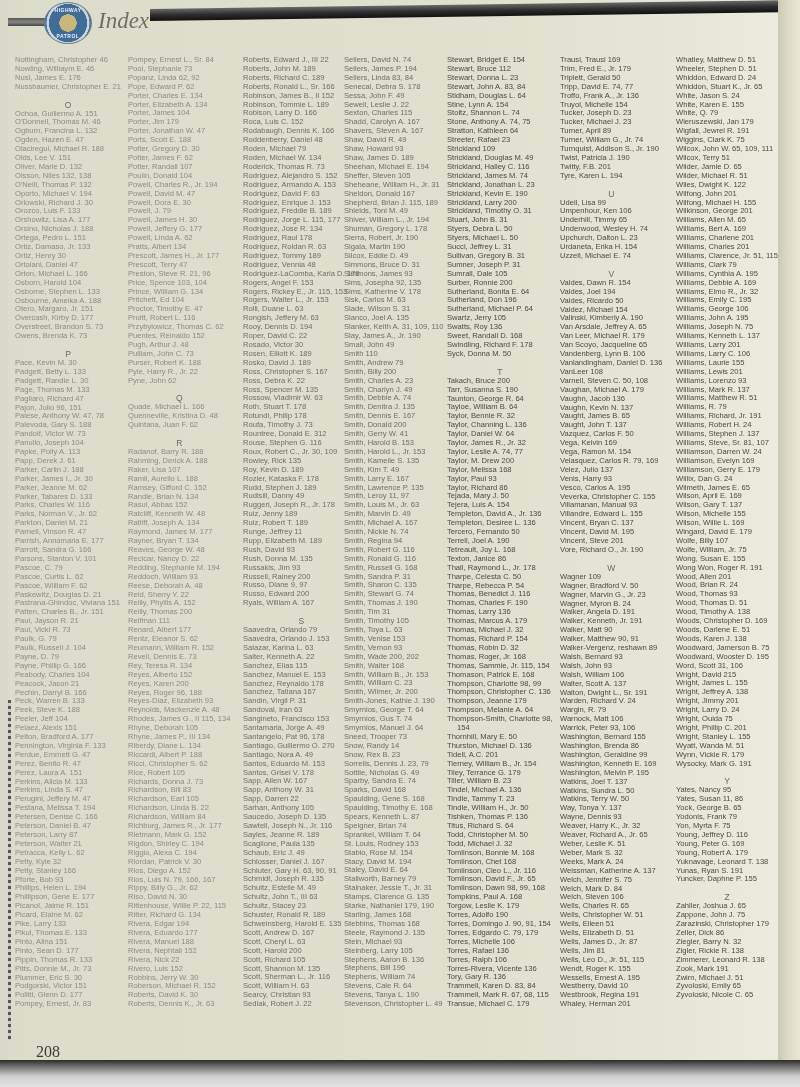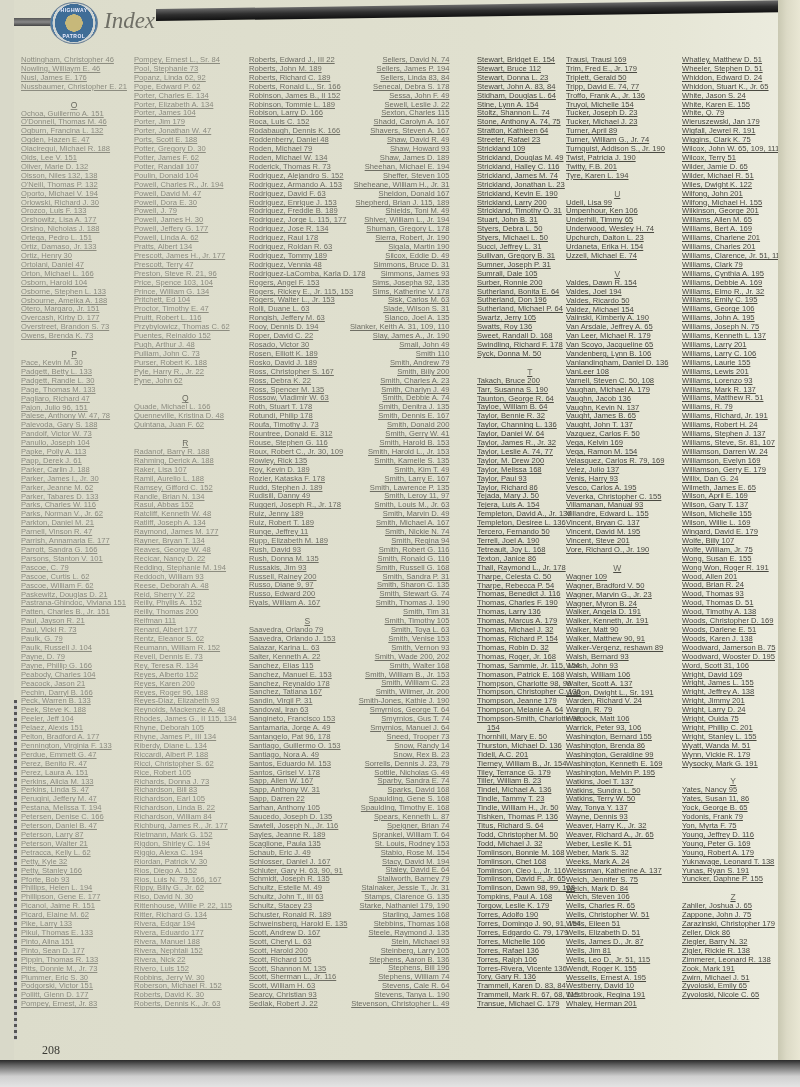--- a/index.html
+++ b/index.html
@@ -2,21 +2,21 @@
 <html><head>
 <meta charset="utf-8">
 <style>
   html, body { margin:0; padding:0; }
   body {
     width:800px; height:1087px; overflow:hidden; position:relative;
     background:#d9d9c9;
     font-family:"Liberation Sans", sans-serif;
   }
   .page {
-    position:absolute; left:14px; top:0; width:780px; height:1060px;
+    position:absolute; left:8px; top:0; width:780px; height:1060px;
     background:linear-gradient(90deg,#dcdccb 0%,#e0e0cf 60%,#e6e6d6 85%,#ececdf 100%);
   }
   .page-edge {
     position:absolute; right:0; top:0; width:22px; height:1087px;
     background:linear-gradient(90deg,#c9c8b2,#dcdac6 40%,#e9e7d4);
   }
   .bottom-shadow {
     position:absolute; left:0; top:1060px; width:800px; height:27px;
     background:linear-gradient(180deg,#2a2a2a 0%,#666 20%,#cfcfcf 60%,#e4e4e4 100%);
   }
@@ -45,32 +45,31 @@
   .index-title {
     position:absolute; left:90px; top:8px;
     font-family:"Liberation Serif", serif; font-style:italic;
     font-size:23px; color:#6f6f66;
   }
   .columns { position:absolute; top:56px; left:0; }
   .col {
     position:absolute; top:0;
     font-size:7.6px; line-height:8.9px; color:#8c8c80;
     white-space:nowrap;
-    text-decoration:underline;
   }
   .col .entry { display:block; }
   .col .letter {
     display:block; text-align:center; font-size:8.5px; color:#6a6a60;
     margin-top:8.9px; margin-bottom:0; line-height:9px;
   }
   .col.dark { color:#4a4a42; }
   .col.mid { color:#6e6e64; }
   .page-number {
     position:absolute; left:28px; top:1043px;
-    font-family:"Liberation Serif", serif; font-size:12px; color:#3a3a34;
+    font-family:"Liberation Serif", serif; font-size:16px; color:#3a3a34;
   }
   .binding {
     position:absolute; left:0; top:700px; width:3px; height:340px;
     background:repeating-linear-gradient(180deg,#555 0 3px,#ccc 3px 6px);
   }
 </style>
 </head>
 <body>
 
 <div class="page">
@@ -367,21 +366,21 @@
         <span class="entry">Salter, Kenneth A. 22</span>
         <span class="entry">Sanchez, Elias 115</span>
         <span class="entry">Sanchez, Manuel E. 153</span>
         <span class="entry">Sanchez, Reynaldo 178</span>
         <span class="entry">Sanchez, Tatiana 167</span>
         <span class="entry">Sandin, Virgil P. 31</span>
         <span class="entry">Sandoval, Iran 63</span>
         <span class="entry">Sangineto, Francisco 153</span>
         <span class="entry">Santamaria, Jorge A. 49</span>
         <span class="entry">Santangelo, Pat 96, 178</span>
-        <span class="entry">Santiago, Guillermo O. 153</span>
+        <span class="entry">Santiago, Guillermo O. 270</span>
         <span class="entry">Santiago, Nora A. 49</span>
         <span class="entry">Santos, Eduardo M. 153</span>
         <span class="entry">Santos, Grisel V. 178</span>
         <span class="entry">Sapp, Allen W. 167</span>
         <span class="entry">Sapp, Anthony W. 31</span>
         <span class="entry">Sapp, Darren 22</span>
         <span class="entry">Sarhan, Anthony 105</span>
         <span class="entry">Saucedo, Joseph D. 135</span>
         <span class="entry">Sawtell, Joseph N., Jr. 116</span>
         <span class="entry">Sayles, Jeanne R. 189</span>
@@ -398,21 +397,21 @@
         <span class="entry">Scott, Andrew D. 167</span>
         <span class="entry">Scott, Cheryl L. 63</span>
         <span class="entry">Scott, Harold 200</span>
         <span class="entry">Scott, Richard 105</span>
         <span class="entry">Scott, Shannon M. 135</span>
         <span class="entry">Scott, Sherman L., Jr. 116</span>
         <span class="entry">Scott, William H. 63</span>
         <span class="entry">Searcy, Christian 93</span>
         <span class="entry">Sedlak, Robert J. 22</span>
       </div>
-    <div class="col mid" id="col3" style="left:336px;text-align:right;">
+    <div class="col mid" id="col3" style="left:336px;">
         <span class="entry">Sellers, David N. 74</span>
         <span class="entry">Sellers, James P. 194</span>
         <span class="entry">Sellers, Linda 83, 84</span>
         <span class="entry">Senecal, Debra S. 178</span>
         <span class="entry">Sessa, John F. 49</span>
         <span class="entry">Sewell, Leslie J. 22</span>
         <span class="entry">Sexton, Charles 115</span>
         <span class="entry">Shadd, Carolyn A. 167</span>
         <span class="entry">Shavers, Steven A. 167</span>
         <span class="entry">Shaw, David R. 49</span>
@@ -507,21 +506,21 @@
         <span class="entry">Steele, Raymond J. 135</span>
         <span class="entry">Stein, Michael 93</span>
         <span class="entry">Steinberg, Larry 105</span>
         <span class="entry">Stephens, Aaron B. 136</span>
         <span class="entry">Stephens, Bill 196</span>
         <span class="entry">Stephens, William 74</span>
         <span class="entry">Stevens, Cale R. 64</span>
         <span class="entry">Stevens, Tanya L. 190</span>
         <span class="entry">Stevenson, Christopher L. 49</span>
       </div>
-    <div class="col dark" id="col4" style="left:439px;margin-left:24px;">
+    <div class="col dark" id="col4" style="left:439px;">
         <span class="entry">Stewart, Bridget E. 154</span>
         <span class="entry">Stewart, Bruce 112</span>
         <span class="entry">Stewart, Donna L. 23</span>
         <span class="entry">Stewart, John A. 83, 84</span>
         <span class="entry">Stidham, Douglas L. 64</span>
         <span class="entry">Stine, Lynn A. 154</span>
         <span class="entry">Stoltz, Shannon L. 74</span>
         <span class="entry">Stone, Anthony A. 74, 75</span>
         <span class="entry">Stratton, Kathleen 64</span>
         <span class="entry">Streeter, Rafael 23</span>
@@ -791,21 +790,21 @@
         <span class="entry">Wood, Brian R. 24</span>
         <span class="entry">Wood, Thomas 93</span>
         <span class="entry">Wood, Thomas D. 51</span>
         <span class="entry">Wood, Timothy A. 138</span>
         <span class="entry">Woods, Christopher D. 169</span>
         <span class="entry">Woods, Darlene E. 51</span>
         <span class="entry">Woods, Karen J. 138</span>
         <span class="entry">Woodward, Jamerson B. 75</span>
         <span class="entry">Woodward, Wooster D. 195</span>
         <span class="entry">Word, Scott 31, 106</span>
-        <span class="entry">Wright, David 169</span>
+        <span class="entry">Wright, David 215</span>
         <span class="entry">Wright, James L. 155</span>
         <span class="entry">Wright, Jeffrey A. 138</span>
         <span class="entry">Wright, Jimmy 201</span>
         <span class="entry">Wright, Larry D. 24</span>
         <span class="entry">Wright, Ouida 75</span>
         <span class="entry">Wright, Phillip C. 201</span>
         <span class="entry">Wright, Stanley L. 155</span>
         <span class="entry">Wyatt, Wanda M. 51</span>
         <span class="entry">Wynn, Vickie R. 179</span>
         <span class="entry">Wysocky, Mark G. 191</span>

